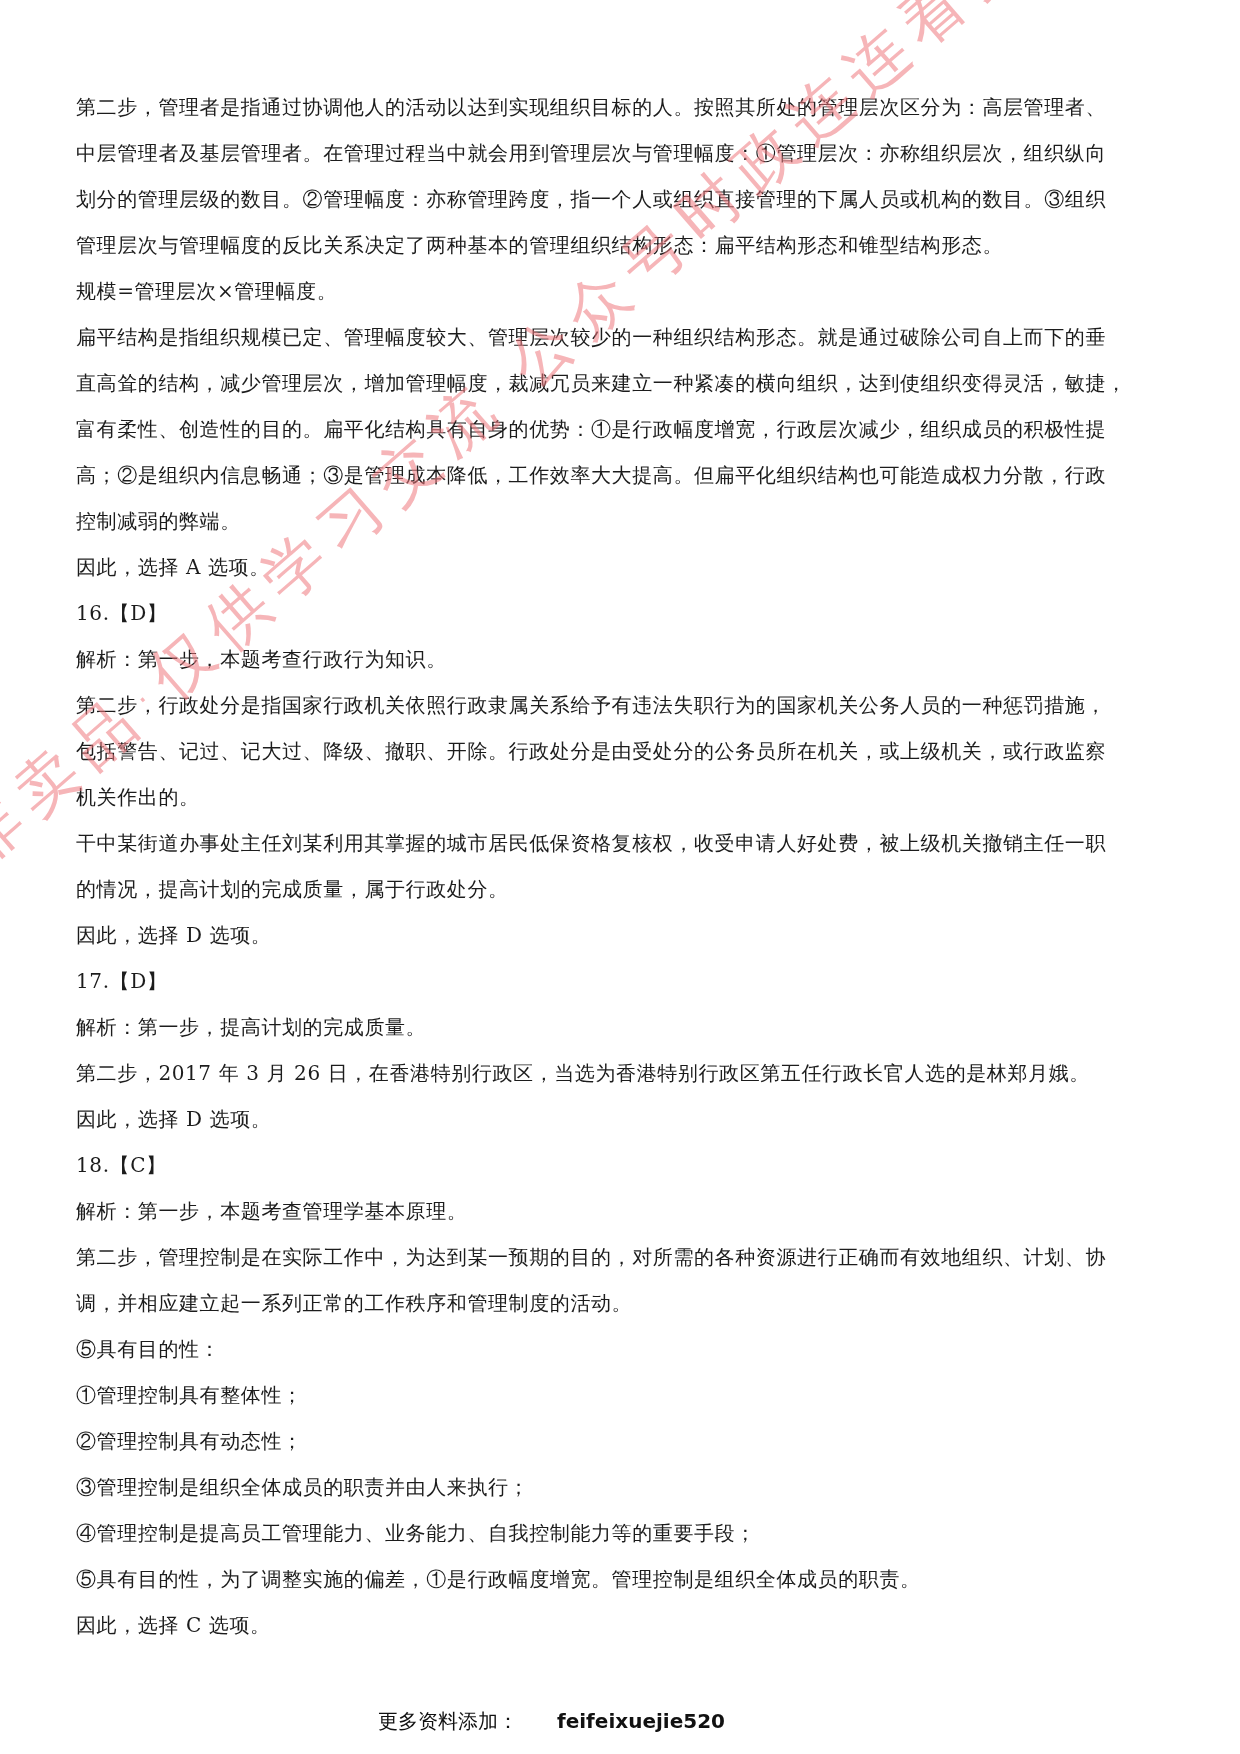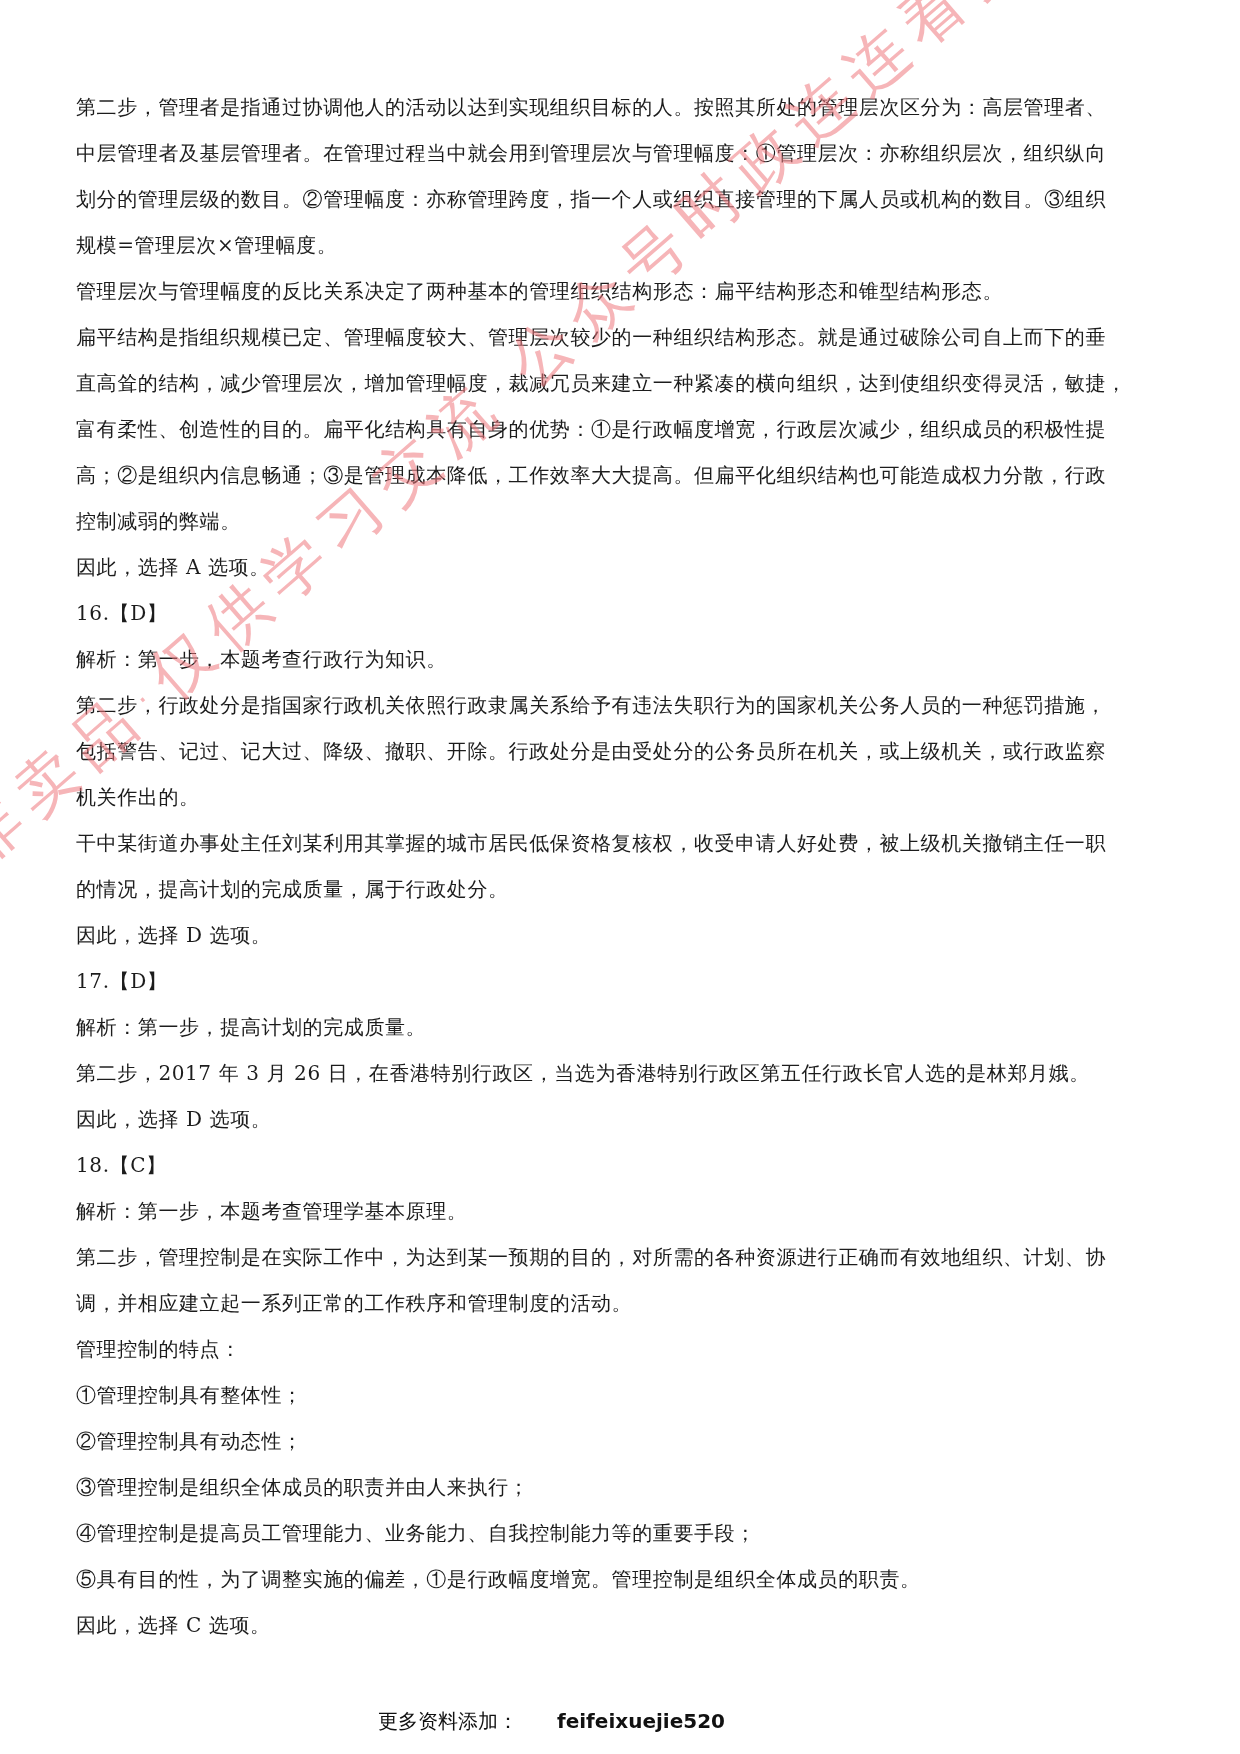--- a/index.html
+++ b/index.html
@@ -69,22 +69,22 @@
   </style>
 </head>
 <body>
 
 <div class="page">
 
   <div class="content">
     <div class="line">第二步，管理者是指通过协调他人的活动以达到实现组织目标的人。按照其所处的管理层次区分为：高层管理者、</div>
     <div class="line">中层管理者及基层管理者。在管理过程当中就会用到管理层次与管理幅度：①管理层次：亦称组织层次，组织纵向</div>
     <div class="line">划分的管理层级的数目。②管理幅度：亦称管理跨度，指一个人或组织直接管理的下属人员或机构的数目。③组织</div>
+    <div class="line">管理层次与管理幅度的反比关系决定了两种基本的管理组织结构形态：扁平结构形态和锥型结构形态。</div>
     <div class="line">规模=管理层次×管理幅度。</div>
-    <div class="line">管理层次与管理幅度的反比关系决定了两种基本的管理组织结构形态：扁平结构形态和锥型结构形态。</div>
     <div class="line">扁平结构是指组织规模已定、管理幅度较大、管理层次较少的一种组织结构形态。就是通过破除公司自上而下的垂</div>
     <div class="line">直高耸的结构，减少管理层次，增加管理幅度，裁减冗员来建立一种紧凑的横向组织，达到使组织变得灵活，敏捷，</div>
     <div class="line">富有柔性、创造性的目的。扁平化结构具有自身的优势：①是行政幅度增宽，行政层次减少，组织成员的积极性提</div>
     <div class="line">高；②是组织内信息畅通；③是管理成本降低，工作效率大大提高。但扁平化组织结构也可能造成权力分散，行政</div>
     <div class="line">控制减弱的弊端。</div>
     <div class="line">因此，选择 A 选项。</div>
     <div class="line">16.【D】</div>
     <div class="line">解析：第一步，本题考查行政行为知识。</div>
     <div class="line">第二步，行政处分是指国家行政机关依照行政隶属关系给予有违法失职行为的国家机关公务人员的一种惩罚措施，</div>
     <div class="line">包括警告、记过、记大过、降级、撤职、开除。行政处分是由受处分的公务员所在机关，或上级机关，或行政监察</div>
@@ -93,21 +93,21 @@
     <div class="line">的情况，提高计划的完成质量，属于行政处分。</div>
     <div class="line">因此，选择 D 选项。</div>
     <div class="line">17.【D】</div>
     <div class="line">解析：第一步，提高计划的完成质量。</div>
     <div class="line">第二步，2017 年 3 月 26 日，在香港特别行政区，当选为香港特别行政区第五任行政长官人选的是林郑月娥。</div>
     <div class="line">因此，选择 D 选项。</div>
     <div class="line">18.【C】</div>
     <div class="line">解析：第一步，本题考查管理学基本原理。</div>
     <div class="line">第二步，管理控制是在实际工作中，为达到某一预期的目的，对所需的各种资源进行正确而有效地组织、计划、协</div>
     <div class="line">调，并相应建立起一系列正常的工作秩序和管理制度的活动。</div>
-    <div class="line">管理控制的特点：</div>
+    <div class="line">⑤具有目的性：</div>
     <div class="line">①管理控制具有整体性；</div>
     <div class="line">②管理控制具有动态性；</div>
     <div class="line">③管理控制是组织全体成员的职责并由人来执行；</div>
     <div class="line">④管理控制是提高员工管理能力、业务能力、自我控制能力等的重要手段；</div>
     <div class="line">⑤具有目的性，为了调整实施的偏差，①是行政幅度增宽。管理控制是组织全体成员的职责。</div>
     <div class="line">因此，选择 C 选项。</div>
   </div>
 
   <div class="watermark">非卖品·仅供学习交流 公众号时政连连看搜集于网络</div>
 

